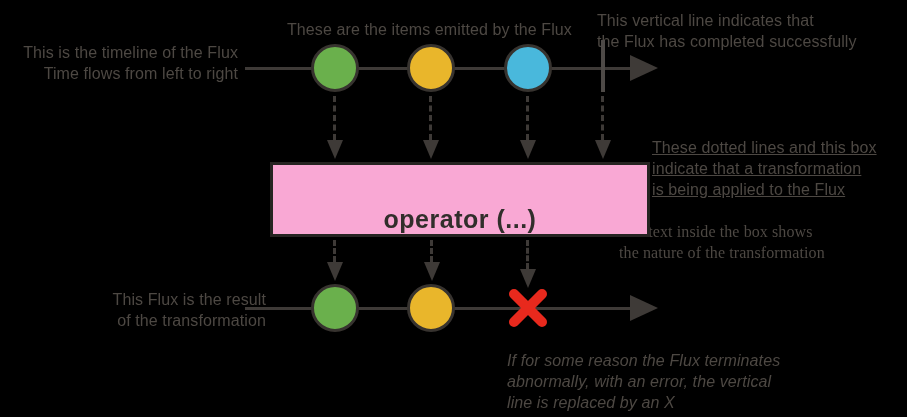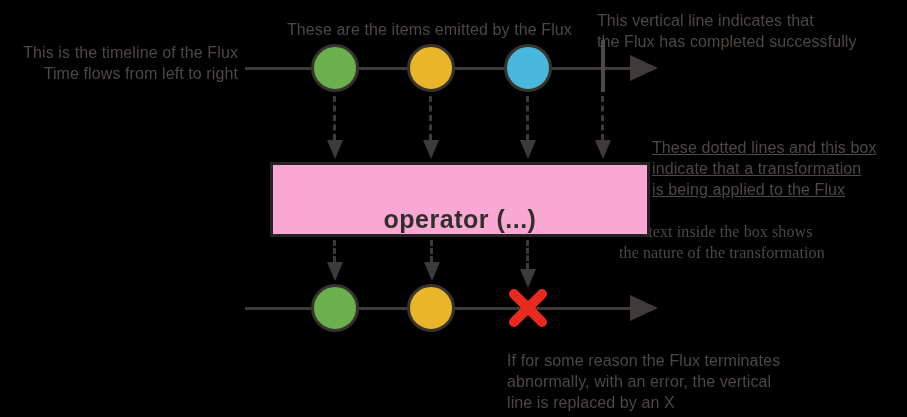--- a/index.html
+++ b/index.html
@@ -56,22 +56,24 @@
   <div class="note" style="left:597px;top:10px;">This vertical line indicates that
 the Flux has completed successfully</div>
 
   <div class="note" style="left:652px;top:137px;text-decoration:underline;">These dotted lines and this box
 indicate that a transformation
 is being applied to the Flux</div>
 
   <div class="note" style="left:619px;top:221px;font-family:Liberation Serif, serif;">The text inside the box shows
 the nature of the transformation</div>
 
+  <div class="note center" style="left:28px;top:289px;width:238px;">This Flux is the result
+of the transformation</div>
 
-  <div class="note" style="left:507px;top:350px;">If for some reason the Flux terminates
+  <div class="note" style="left:507px;top:350px;font-style:italic;">If for some reason the Flux terminates
 abnormally, with an error, the vertical
 line is replaced by an X</div>
 
   <div class="hline" style="left:245px;top:67px;width:387px;"></div>
   <div class="arrow-right" style="left:630px;top:55px;"></div>
   <div class="vline" style="left:601px;top:40px;height:52px;"></div>
 
   <div class="circle c-green" style="left:311px;top:44px;"></div>
   <div class="circle c-yellow" style="left:407px;top:44px;"></div>
   <div class="circle c-blue" style="left:504px;top:44px;"></div>

